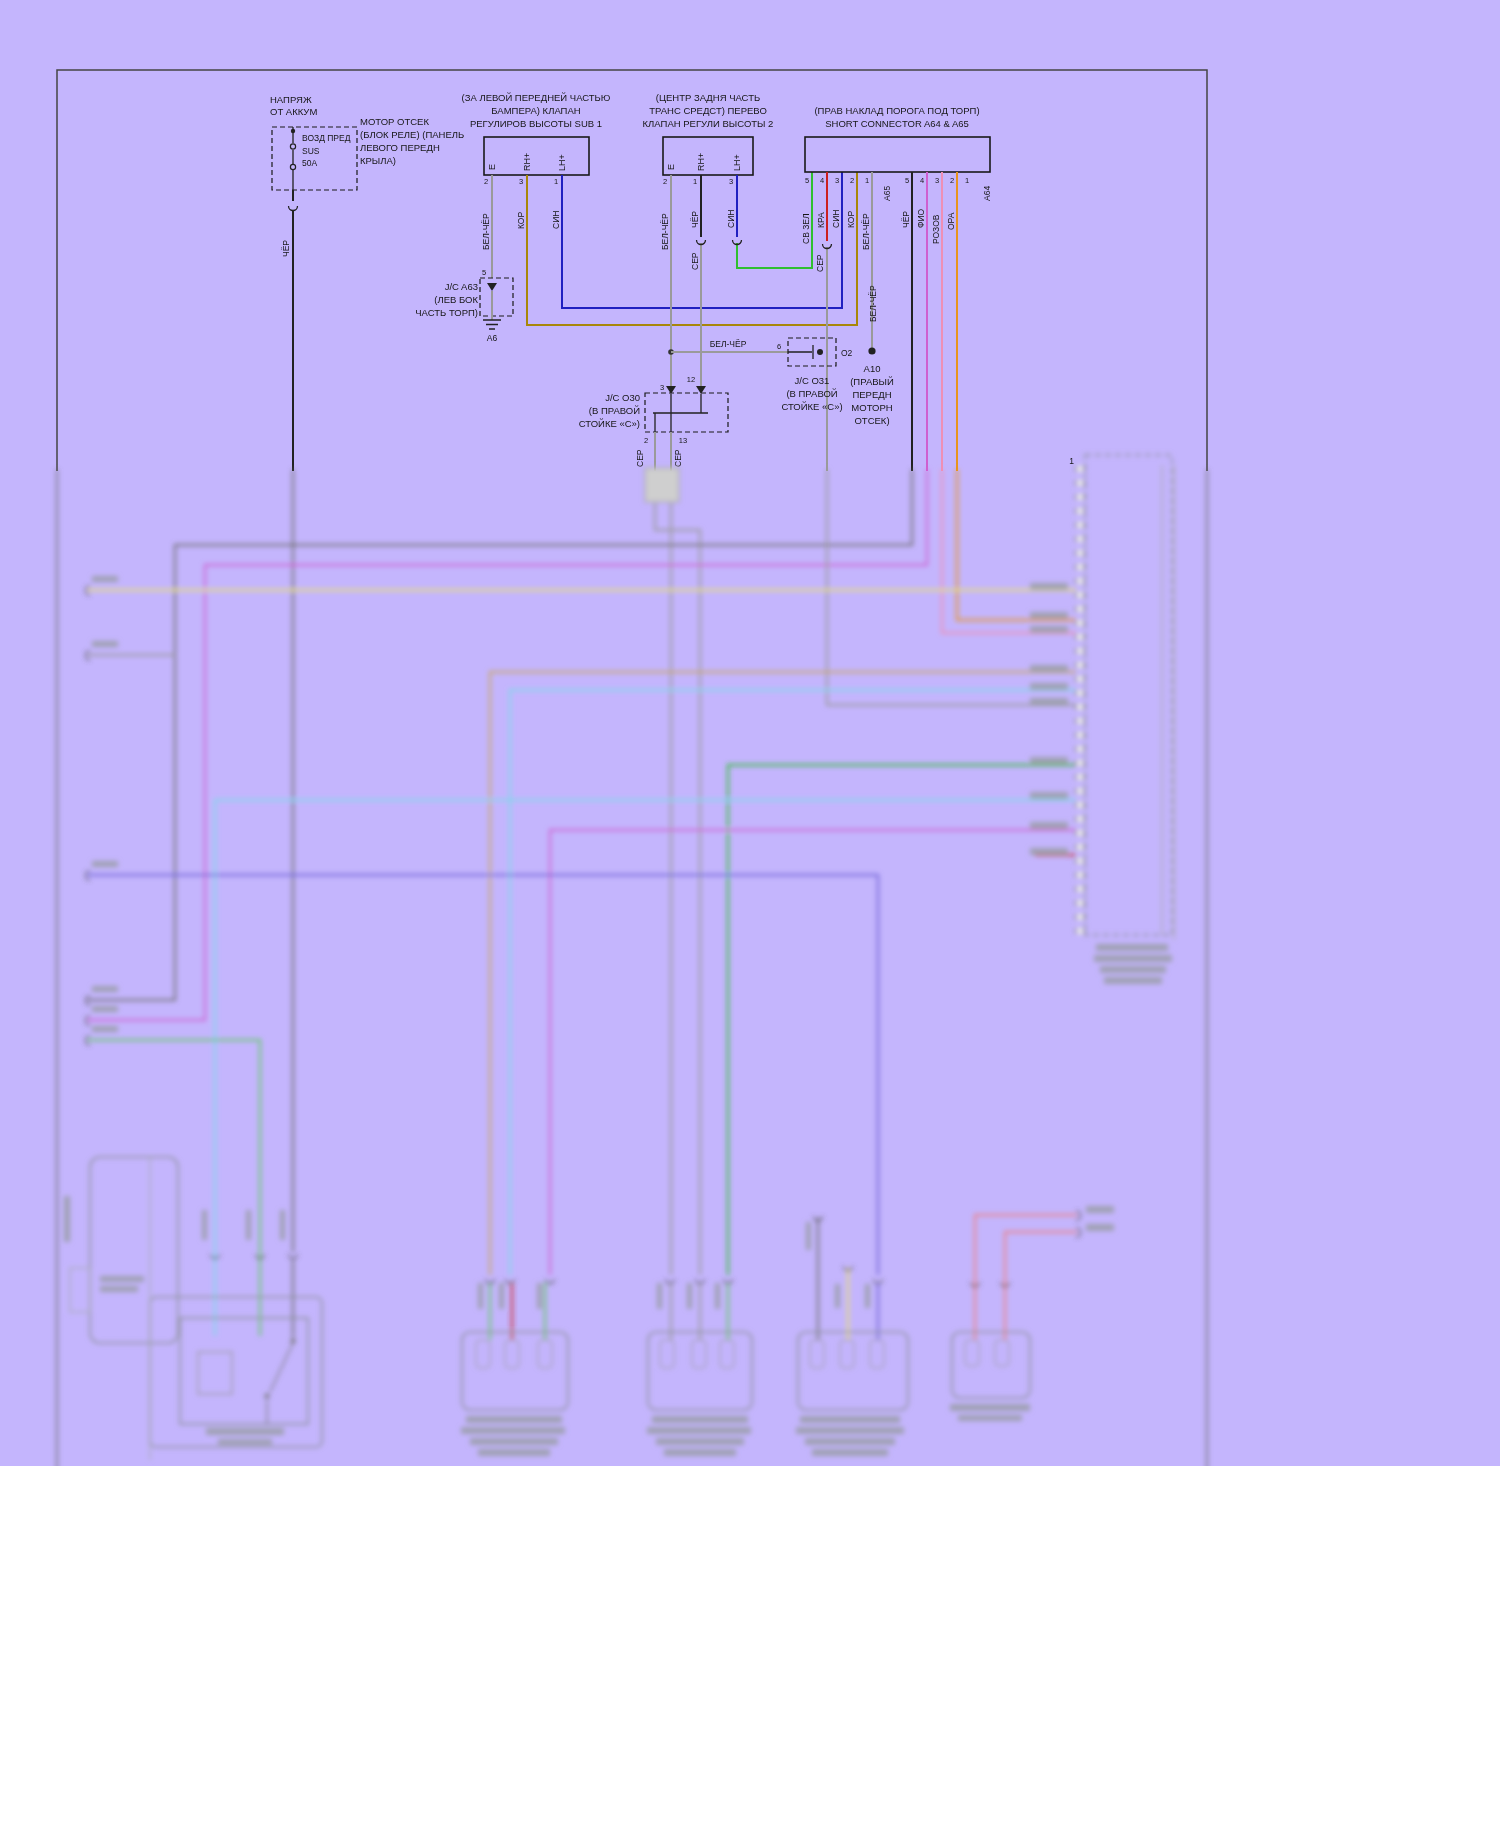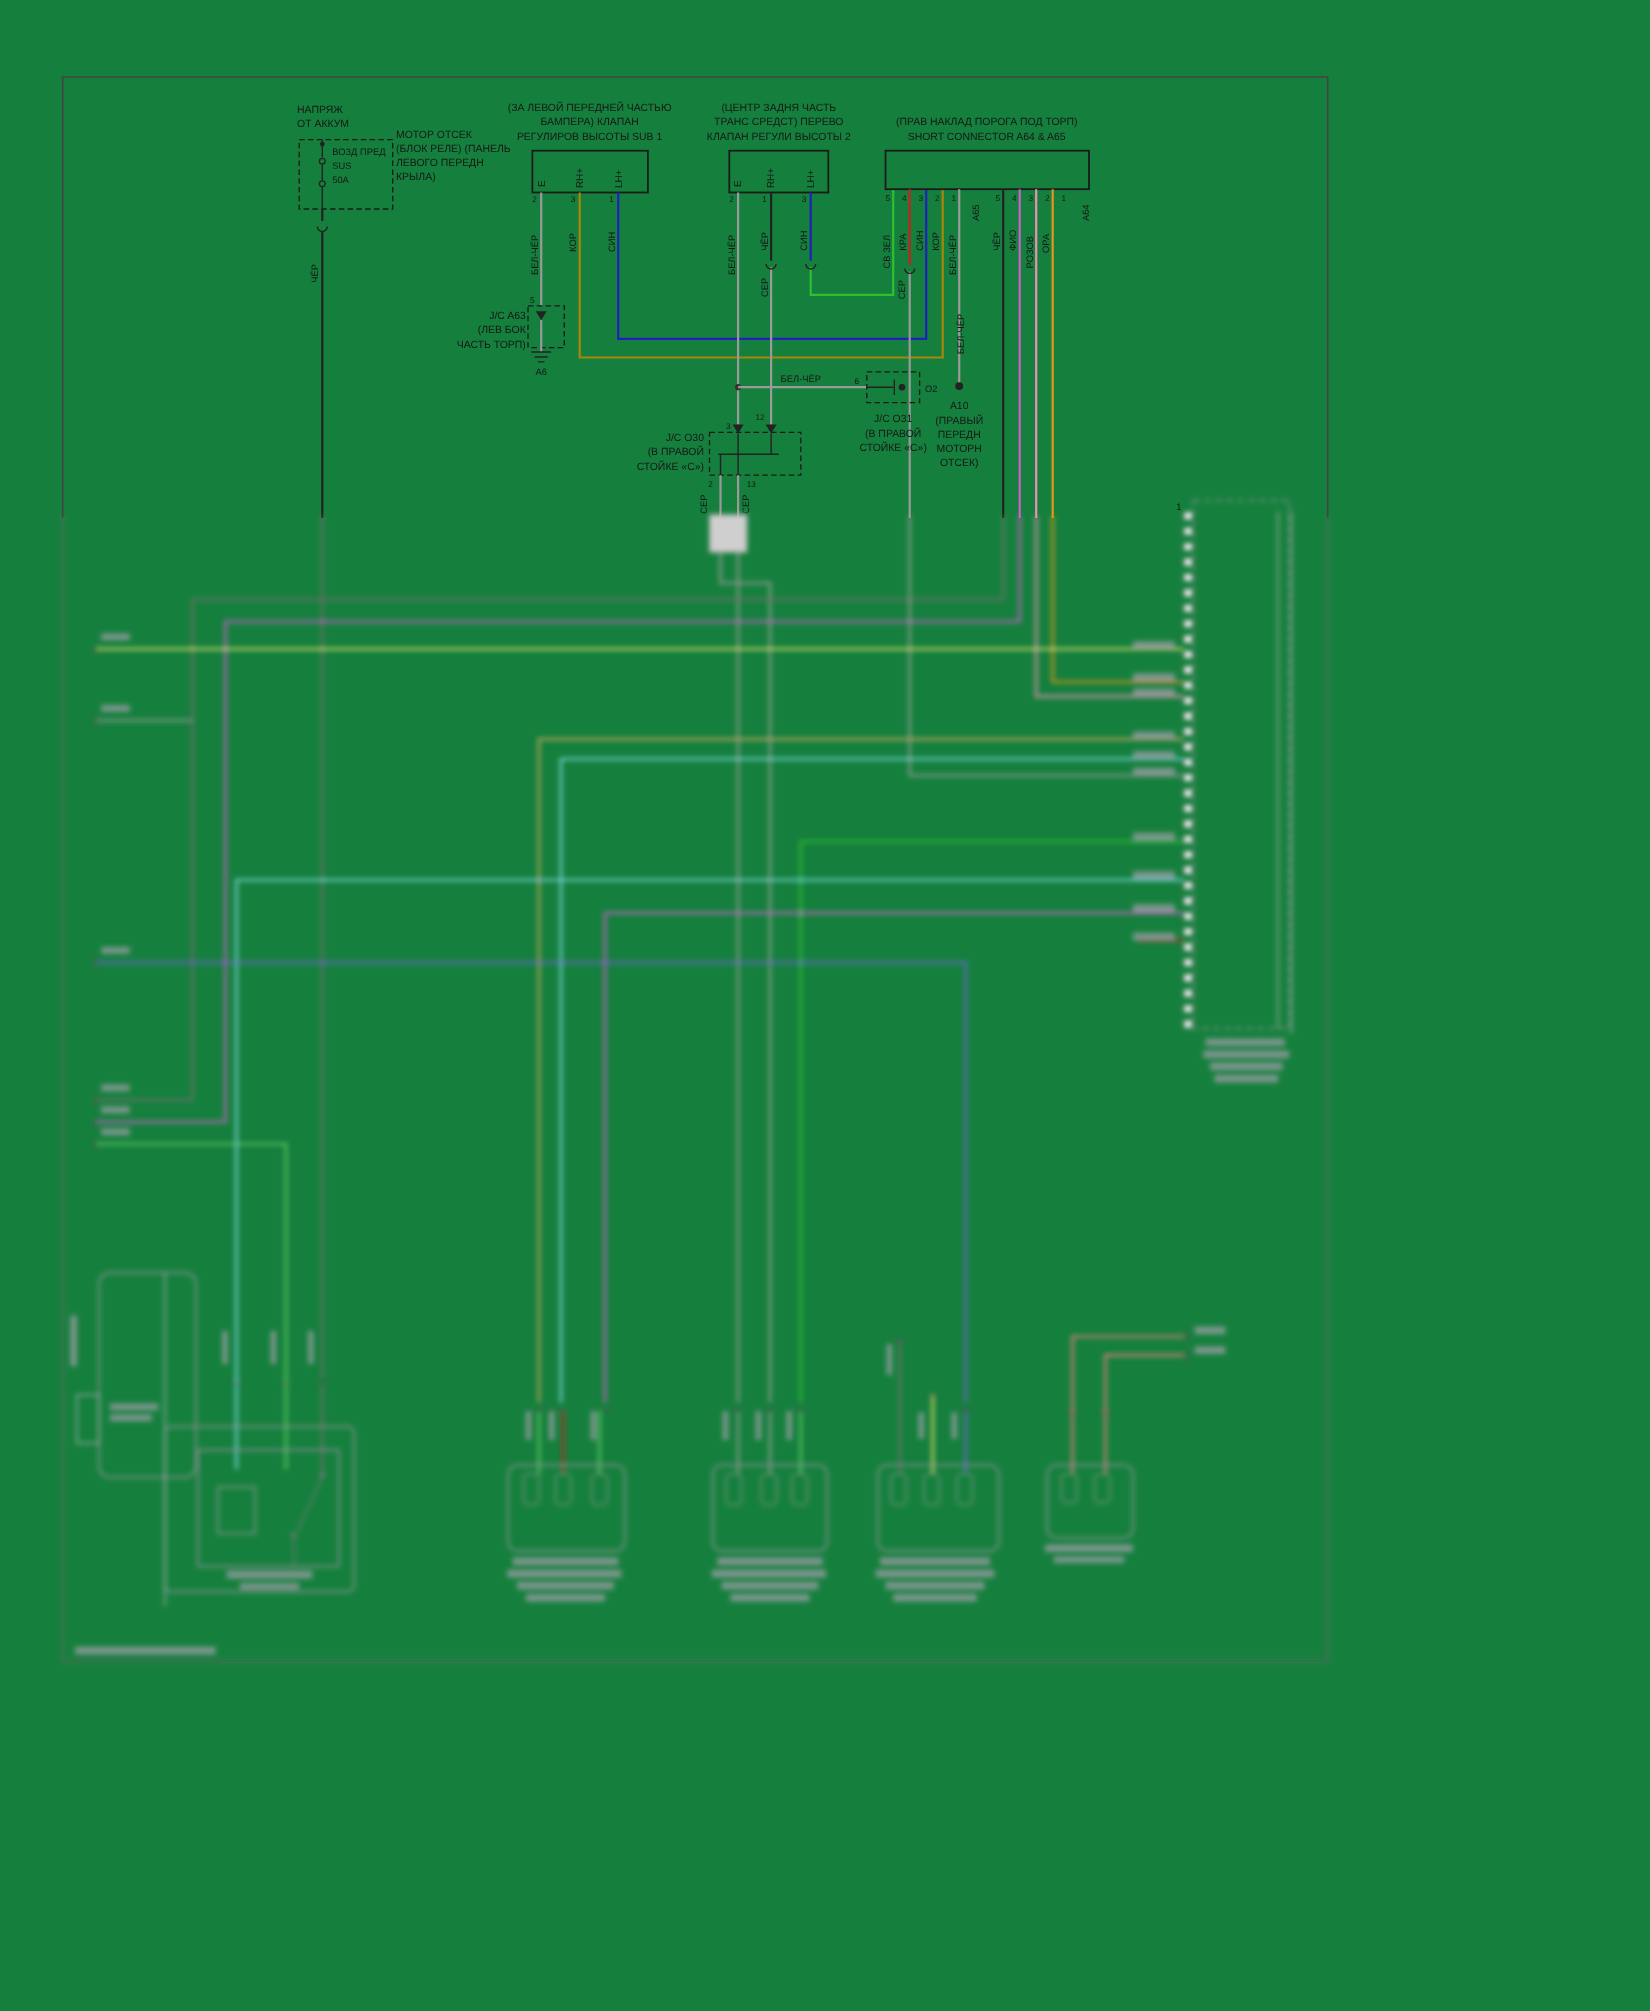--- a/index.html
+++ b/index.html
@@ -1,16 +1,16 @@
 <!DOCTYPE html>
 <html><head>
 <meta charset="utf-8">
 <style>
   html,body{margin:0;padding:0;background:#fff;}
-  .page{position:relative;width:1500px;height:1828px;background:#15803d;overflow:hidden;}
+  .page{position:relative;width:1500px;height:1466px;background:#c4b5fd;overflow:hidden;}
   svg{position:absolute;left:0;top:0;}
   .tx{font-family:"Liberation Sans","DejaVu Sans",sans-serif;font-size:9.5px;fill:#161616;}
   .t7{font-size:7.5px;}
   .t8{font-size:8.5px;}
   .t9{font-size:9px;}
   .w{fill:none;stroke-width:2;}
   .thin{fill:none;stroke-width:1.3;}
   .c-blk{stroke:#222222}.c-dgr{stroke:#6e6e6e}.c-gry{stroke:#9a9a9a}
   .c-brn{stroke:#a8860a}.c-blu{stroke:#2020c0}.c-grn{stroke:#2fbf2f}
   .c-lgn{stroke:#63cb63}.c-red{stroke:#cc2020}.c-mag{stroke:#cf5fd0}

